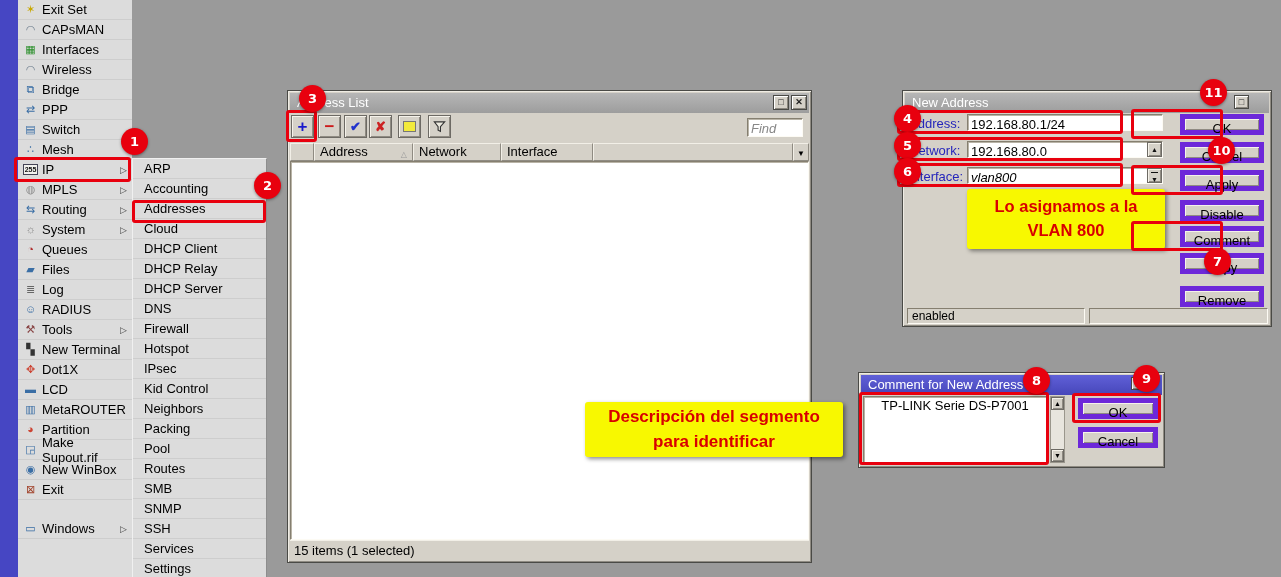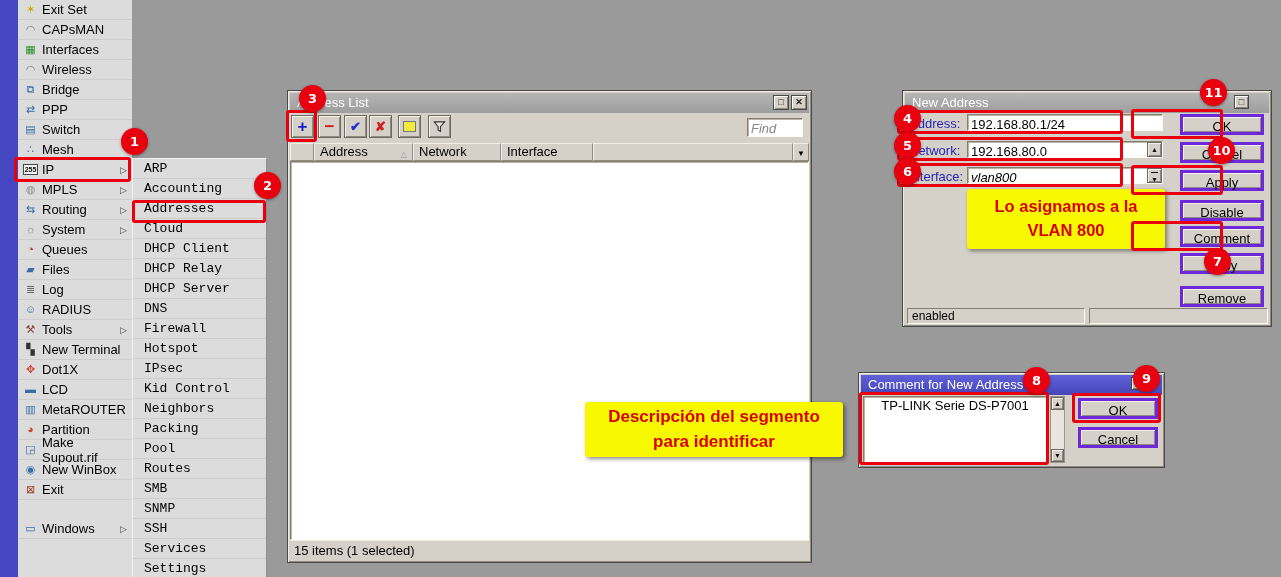--- a/index.html
+++ b/index.html
@@ -14,33 +14,33 @@
   .side-item .ic { width:15px; flex:0 0 15px; text-align:center; font-size:11px; line-height:15px; }
   .side-item .ic.ip255 { font-size:7px; font-weight:bold; line-height:9px; border:1px solid #445;
                background:#f2f2ee; color:#111; width:15px; padding:0; }
   .side-item .arrow { margin-left:auto; font-size:9px; color:#444; padding-right:3px; }
   .side-spacer { height:19px; }
 
   
   .submenu { position:absolute; left:132px; top:158px; width:135px; height:420px; background:#dcdcdc;
              border:1px solid #8d8d8d; border-top-color:#f0f0f0; border-left-color:#f0f0f0; }
   .menu-item { height:20px; line-height:19px; padding-left:11px; font-size:13px; color:#000;
-               border-bottom:1px solid #cdcdcd; cursor:default;font-family:Liberation Mono, monospace; }
+               border-bottom:1px solid #cdcdcd; cursor:default; }
 
   
   .win { position:absolute; background:#d5d1c8; border:1px solid #4a4a46;
          box-shadow:inset 1px 1px 0 #efece4, inset -1px -1px 0 #8f8b82; }
   .titlebar { position:absolute; left:2px; top:2px; right:2px; height:20px;
               background:linear-gradient(#b6b6b6,#9d9d9d); color:#fff; font-size:13px;
               line-height:20px; padding-left:7px; }
   .titlebar.active { background:linear-gradient(#6060d8,#4646ba); }
   .tbtn { position:absolute; width:16px; height:15px; background:#d5d1c8; border:1px solid #4a4a46;
           box-shadow:inset 1px 1px 0 #fff, inset -1px -1px 0 #8a867e;
           font-size:9px; font-weight:bold; line-height:13px; text-align:center; color:#222; cursor:pointer; }
-  .btn { position:absolute; background:#d5d1c8; border:3px solid #6d28d9;
+  .btn { position:absolute; background:#d5d1c8; border:5px solid #6d28d9;
          box-shadow:inset 1px 1px 0 #f5f2ea, inset -1px -1px 0 #8f8b82;
          font-size:13px; color:#000; text-align:center; cursor:pointer; }
   .sunken { background:#fff; border:1px solid; border-color:#857f70 #fdfbf4 #fdfbf4 #857f70;
             box-shadow:inset 1px 1px 0 #b9b4a7; }
 
   
   .tool { position:absolute; top:24px; width:23px; height:23px; background:#d5d1c8; border:1px solid #6d6a64;
           box-shadow:inset 1px 1px 0 #f5f2ea, inset -1px -1px 0 #8f8b82;
           display:flex; align-items:center; justify-content:center; cursor:pointer; }
   .tool .g { font-weight:bold; }

